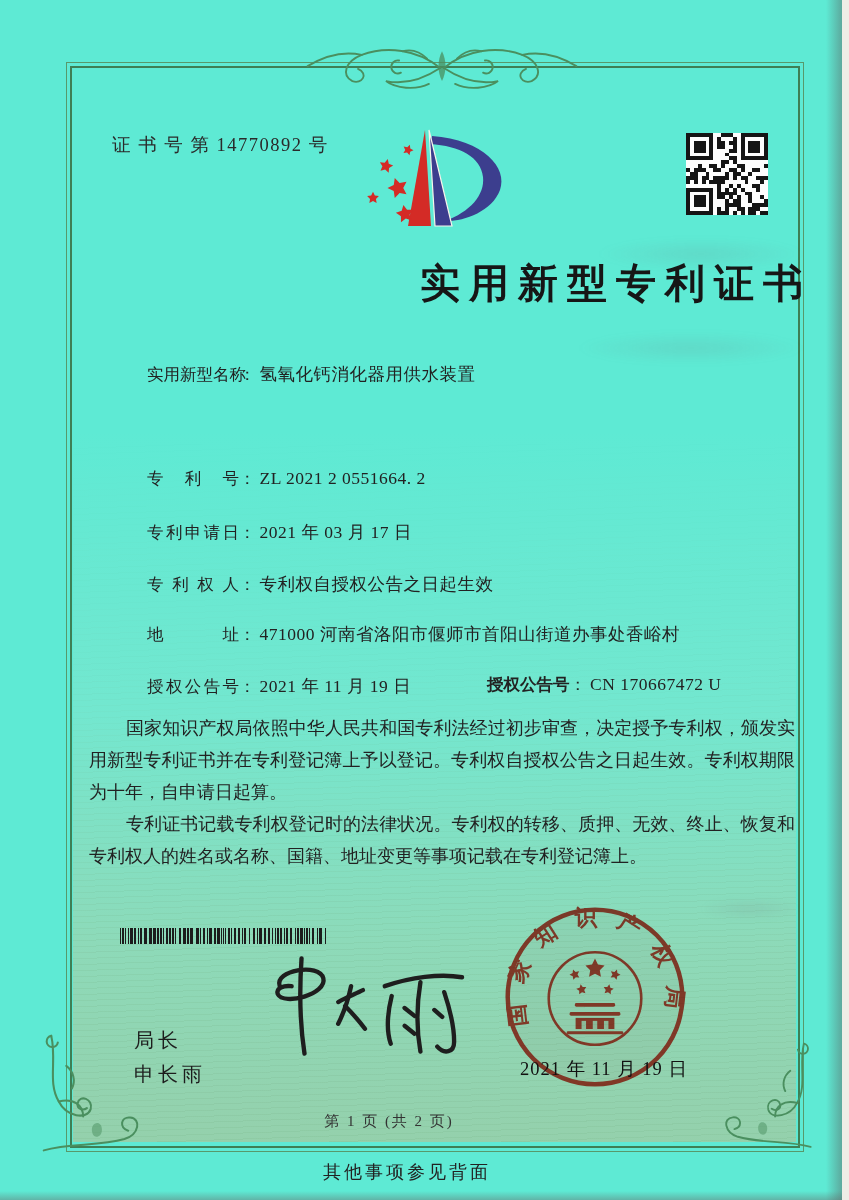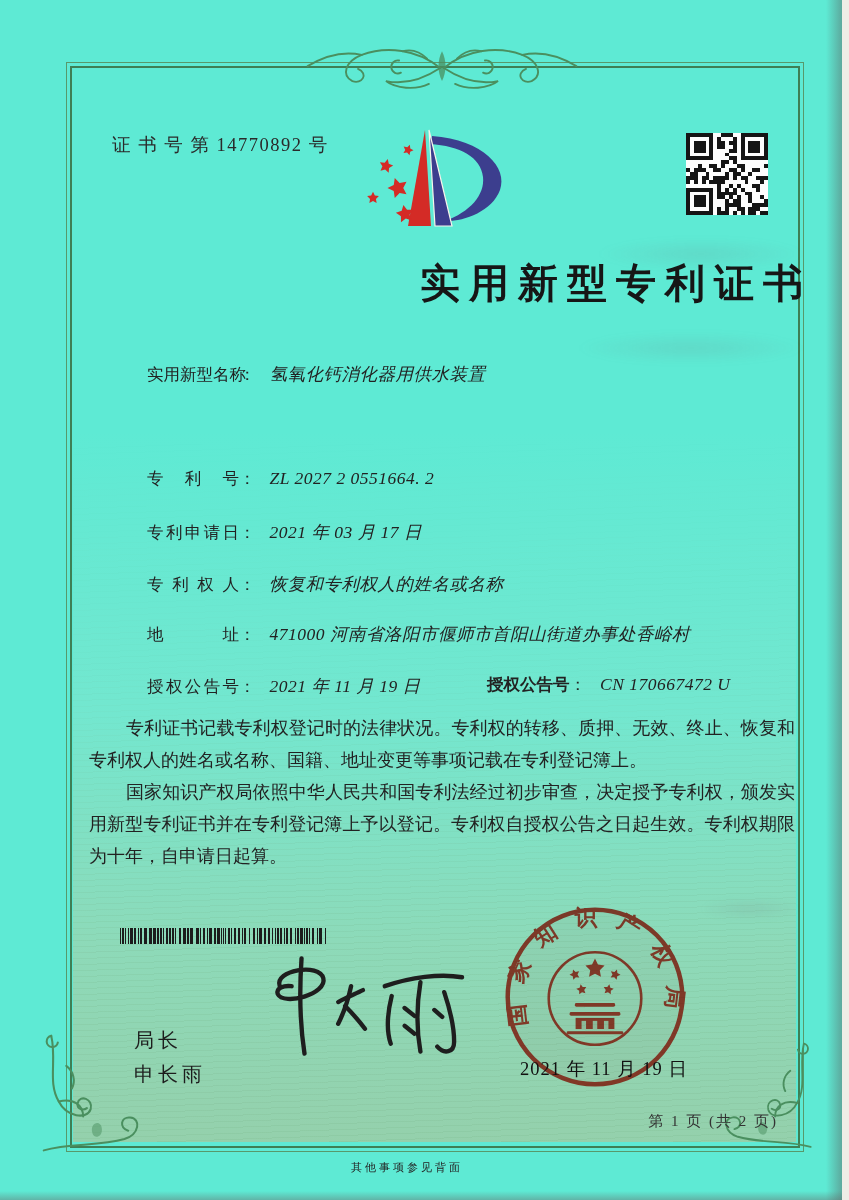--- a/index.html
+++ b/index.html
@@ -39,43 +39,43 @@
   .logo{position:absolute;left:348px;top:122px;width:168px;height:116px;z-index:5;}
   .qr{position:absolute;left:686px;top:133px;width:82px;height:82px;z-index:5;}
 
   .title{position:absolute;left:0;right:30px;top:256px;text-align:right;font-size:40px;
     font-weight:700;letter-spacing:9px;color:#161616;z-index:5;}
 
   .field-row{position:absolute;left:115px;font-size:17.5px;color:#222;z-index:5;white-space:nowrap;}
   .f-label{display:inline-block;width:92px;text-align:justify;text-align-last:justify;
     font-size:16.5px;vertical-align:baseline;margin-left:32px;}
   .f-colon{font-size:16.5px;}
-  .f-value{margin-left:14px;letter-spacing:.5px;font-style:italic;}
+  .f-value{margin-left:4px;letter-spacing:.5px;}
   .g2{position:absolute;left:340px;white-space:nowrap;}
   .g2 .f-label{width:auto;text-align-last:auto;font-weight:bold;}
 
   .body-text{position:absolute;left:89px;top:712px;width:706px;font-size:18px;
     line-height:32px;color:#222;z-index:5;text-align:justify;}
   .body-text p{margin:0;text-indent:37px;}
 
   .barcode{position:absolute;left:120px;top:928px;z-index:5;}
 
   .signer{position:absolute;left:134px;top:984px;font-size:20px;letter-spacing:4px;
     color:#1d1d1d;z-index:5;line-height:34px;margin-top:39px;}
   .signature{position:absolute;left:250px;top:950px;width:218px;height:112px;z-index:5;}
 
   .seal{position:absolute;left:498px;top:900px;width:194px;height:194px;z-index:6;
     opacity:.93;mix-blend-mode:multiply;}
   .seal-date{position:absolute;left:520px;top:1056px;font-size:18.5px;color:#111;
     z-index:7;letter-spacing:1px;}
 
-  .page-note{position:absolute;left:0;right:0;top:1112px;text-align:right;
+  .page-note{position:absolute;left:0;right:0;top:1112px;text-align:center;
     padding-right:64px;font-size:15px;color:#333;z-index:5;letter-spacing:2px;}
   .back-note{position:absolute;left:0;right:0;top:1160px;text-align:center;
-    padding-right:28px;font-size:11px;color:#222;z-index:5;letter-spacing:3px;}
+    padding-right:28px;font-size:18px;color:#222;z-index:5;letter-spacing:3px;}
 </style>
 </head>
 <body>
 
 <div class="paper">
 
   <div class="green-wash"></div>
   <div class="guilloche"></div>
 
   <div class="frame"></div>
@@ -266,39 +266,39 @@
         <rect x="4" y="60" width="20" height="20" fill="#fdfdfd"></rect>
         <rect x="8" y="64" width="12" height="12" fill="#151515"></rect>
       </svg></div>
 
   <div class="title">实用新型专利证书</div>
 
   <div class="field-row" style="top:362px">
     <span class="f-label">实用新型名称</span><span class="f-colon">：</span><span class="f-value">氢氧化钙消化器用供水装置</span>
   </div>
   <div class="field-row" style="top:468px">
-    <span class="f-label">专利号</span><span class="f-colon">：</span><span class="f-value">ZL 2027 2 0551664. 2</span>
+    <span class="f-label">专利号</span><span class="f-colon">：</span><span class="f-value">ZL 2021 2 0551664. 2</span>
   </div>
   <div class="field-row" style="top:520px">
     <span class="f-label">专利申请日</span><span class="f-colon">：</span><span class="f-value">2021 年 03 月 17 日</span>
   </div>
   <div class="field-row" style="top:572px">
-    <span class="f-label">专利权人</span><span class="f-colon">：</span><span class="f-value">恢复和专利权人的姓名或名称</span>
+    <span class="f-label">专利权人</span><span class="f-colon">：</span><span class="f-value">专利权自授权公告之日起生效</span>
   </div>
   <div class="field-row" style="top:622px">
     <span class="f-label">地址</span><span class="f-colon">：</span><span class="f-value">471000 河南省洛阳市偃师市首阳山街道办事处香峪村</span>
   </div>
   <div class="field-row" style="top:674px">
     <span class="f-label">授权公告号</span><span class="f-colon">：</span><span class="f-value">2021 年 11 月 19 日</span>
     <span class="g2"><span class="f-label">授权公告号</span><span class="f-colon">：</span><span class="f-value">CN 170667472 U</span></span>
   </div>
 
   <div class="body-text">
+    <p>国家知识产权局依照中华人民共和国专利法经过初步审查，决定授予专利权，颁发实用新型专利证书并在专利登记簿上予以登记。专利权自授权公告之日起生效。专利权期限为十年，自申请日起算。</p>
     <p>专利证书记载专利权登记时的法律状况。专利权的转移、质押、无效、终止、恢复和专利权人的姓名或名称、国籍、地址变更等事项记载在专利登记簿上。</p>
-    <p>国家知识产权局依照中华人民共和国专利法经过初步审查，决定授予专利权，颁发实用新型专利证书并在专利登记簿上予以登记。专利权自授权公告之日起生效。专利权期限为十年，自申请日起算。</p>
   </div>
 
   <div class="barcode"><svg width="212" height="16">
         <rect x="0" y="0" width="1" height="16" fill="#1c1c1c"></rect>
         <rect x="2" y="0" width="2" height="16" fill="#1c1c1c"></rect>
         <rect x="5" y="0" width="1" height="16" fill="#1c1c1c"></rect>
         <rect x="8" y="0" width="1" height="16" fill="#1c1c1c"></rect>
         <rect x="10" y="0" width="3" height="16" fill="#1c1c1c"></rect>
         <rect x="14" y="0" width="2" height="16" fill="#1c1c1c"></rect>
         <rect x="18" y="0" width="1" height="16" fill="#1c1c1c"></rect>

